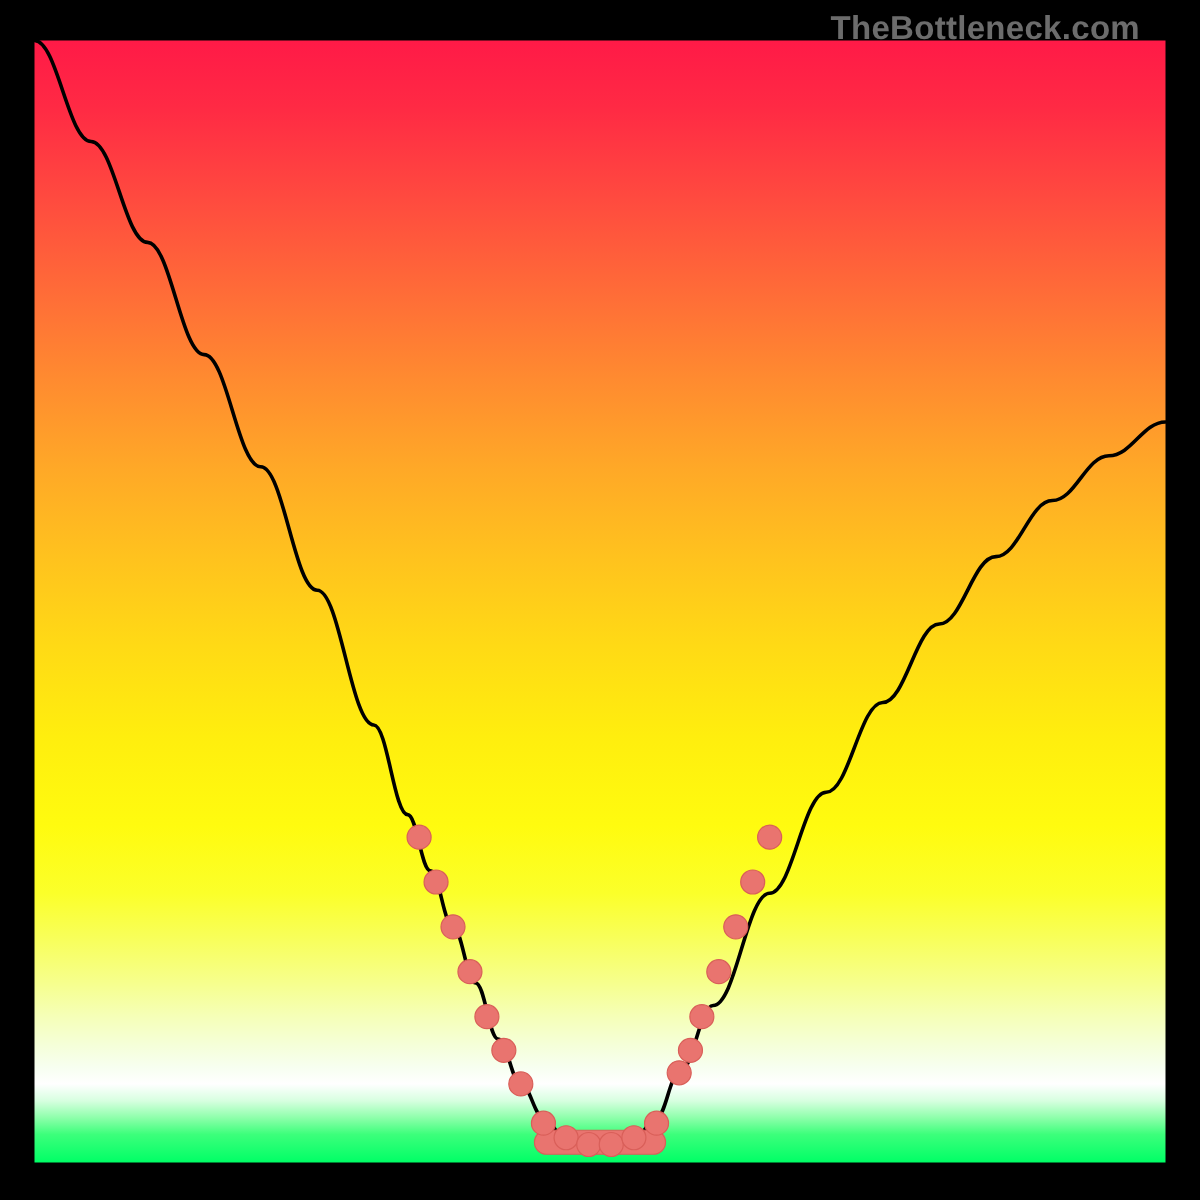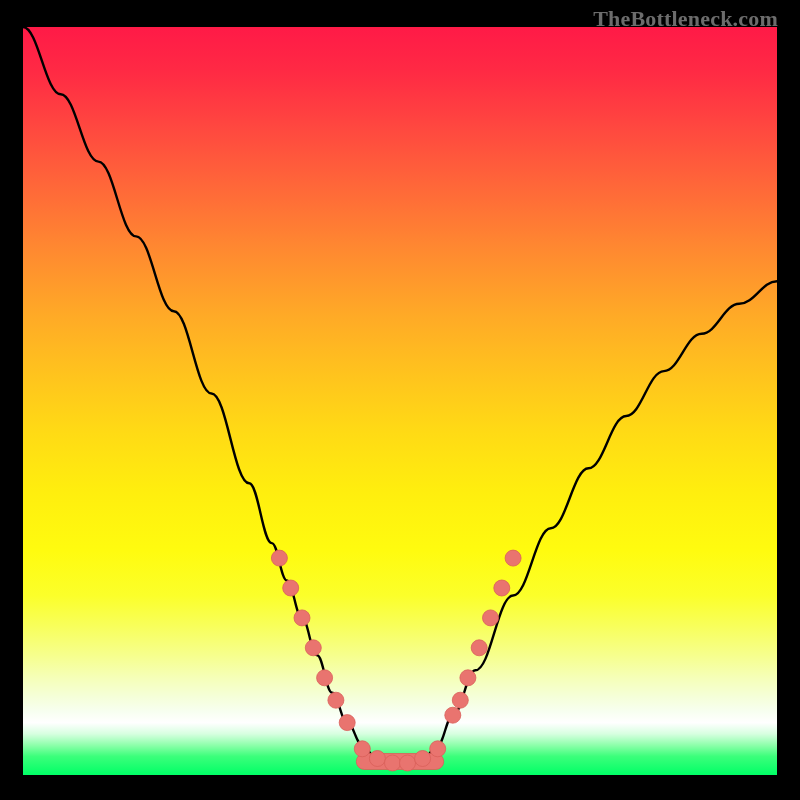--- a/index.html
+++ b/index.html
@@ -52,22 +52,22 @@
     position: absolute;
     left: 0;
     top: 0;
     width: 754px;
     height: 748px;
     overflow: visible;
   }
   .watermark {
     position: absolute;
     top: 6px;
-    right: 22px;
-    font-family: Liberation Serif, serif;
+    right: 40px;
+    font-family: Liberation Sans, sans-serif;
     font-size: 22px;
     font-weight: 600;
     color: #6c6c6c;
     letter-spacing: 0.2px;
     text-align: center;
   }
 </style>
 </head>
 <body>
 

